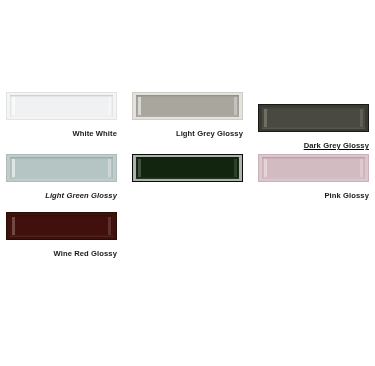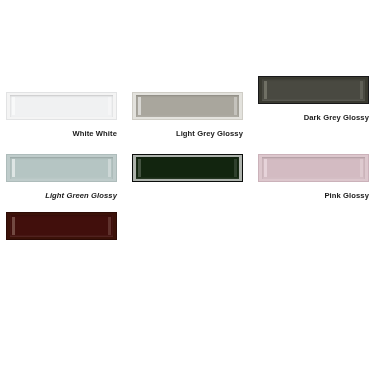--- a/index.html
+++ b/index.html
@@ -79,21 +79,21 @@
     <div class="caption" style="color: rgb(25, 25, 25);">White White</div>
   </div>
     <div class="swatch-cell" style="left: 132px; top: 92px;">
     <div class="tile" style="background: rgb(227, 226, 221); box-shadow: rgb(207, 205, 198) 0px 0px 0px 1px inset;">
       <div class="face" style="background: rgb(169, 166, 157); box-shadow: rgba(0, 0, 0, 0.18) 0px 1px 2px inset, rgba(255, 255, 255, 0.12) 0px -1px 2px inset;"></div>
       <div class="sheen" style="background: rgb(255, 255, 255);"></div>
       <div class="sheen-r" style="background: rgb(255, 255, 255);"></div>
     </div>
     <div class="caption" style="color: rgb(25, 25, 25);">Light Grey Glossy</div>
   </div>
-    <div class="swatch-cell" style="left: 258px; top: 76px;">
+    <div class="swatch-cell" style="left: 258px; top: 104px; text-decoration: underline;">
     <div class="tile" style="background: rgb(58, 58, 49); box-shadow: rgb(25, 25, 26) 0px 0px 0px 1px inset;">
       <div class="face" style="background: rgb(73, 73, 65); box-shadow: rgba(0, 0, 0, 0.18) 0px 1px 2px inset, rgba(255, 255, 255, 0.12) 0px -1px 2px inset;"></div>
       <div class="sheen" style="background: rgb(142, 142, 130);"></div>
       <div class="sheen-r" style="background: rgb(142, 142, 130);"></div>
     </div>
     <div class="caption" style="color: rgb(25, 25, 25);">Dark Grey Glossy</div>
   </div>
     <div class="swatch-cell" style="left: 6px; top: 154px; font-style: italic;">
     <div class="tile" style="background: rgb(191, 204, 203); box-shadow: rgb(174, 188, 187) 0px 0px 0px 1px inset;">
       <div class="face" style="background: rgb(181, 197, 195); box-shadow: rgba(0, 0, 0, 0.18) 0px 1px 2px inset, rgba(255, 255, 255, 0.12) 0px -1px 2px inset;"></div>
@@ -116,14 +116,15 @@
       <div class="sheen-r" style="background: rgb(246, 232, 236);"></div>
     </div>
     <div class="caption" style="color: rgb(25, 25, 25);">Pink Glossy</div>
   </div>
     <div class="swatch-cell" style="left: 6px; top: 212px;">
     <div class="tile" style="background: rgb(60, 18, 9); box-shadow: rgb(44, 11, 6) 0px 0px 0px 1px inset;">
       <div class="face" style="background: rgb(65, 15, 12); box-shadow: rgba(0, 0, 0, 0.18) 0px 1px 2px inset, rgba(255, 255, 255, 0.12) 0px -1px 2px inset;"></div>
       <div class="sheen" style="background: rgb(155, 122, 111);"></div>
       <div class="sheen-r" style="background: rgb(155, 122, 111);"></div>
     </div>
+    <div class="caption" style="color: rgb(25, 25, 25);">Wine Red Glossy</div>
   </div>
   </div>
 
 </body></html>

